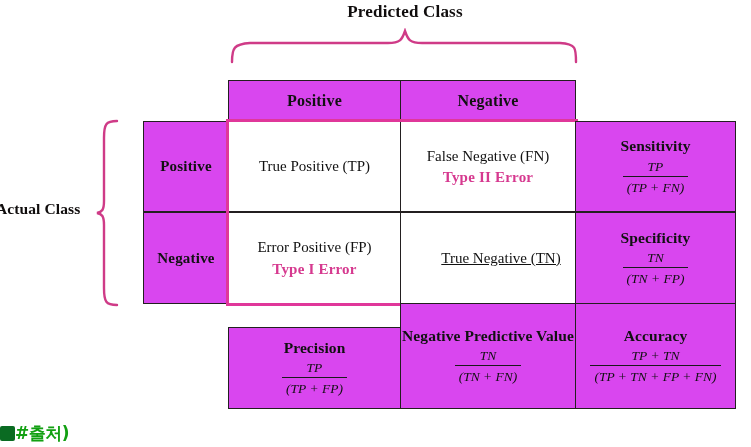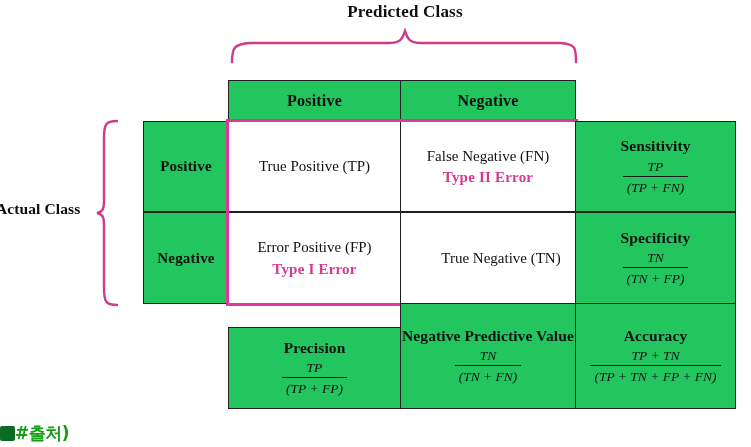--- a/index.html
+++ b/index.html
@@ -45,21 +45,21 @@
   
   .brace-svg { position: absolute; }
   #brace-top { left: 228px; top: 28px; }
   #brace-left { left: 96px; top: 118px; }
 
   
   .cell {
     position: absolute;
     box-sizing: border-box;
     border: 1.6px solid #231f20;
-    background: #22c55e;
+    background: #d946ef;
     display: flex;
     flex-direction: column;
     align-items: center;
     justify-content: center;
     text-align: center;
   }
   .cell.inner {
     background: #ffffff;
   }
 
@@ -68,21 +68,21 @@
   #hdr-negative { left: 400px; top: 80px;  width: 176px; height: 41px; }
 
   
   #row-positive { left: 143px; top: 121px; width: 86px;  height: 91px; }
   #row-negative { left: 143px; top: 212px; width: 86px;  height: 92px; }
 
   
   #cell-tp { left: 228px; top: 121px; width: 173px; height: 91px; }
   #cell-fn { left: 400px; top: 121px; width: 176px; height: 91px; }
   #cell-fp { left: 228px; top: 212px; width: 173px; height: 92px; }
-  #cell-tn { left: 400px; top: 212px; width: 202px; height: 92px; }
+  #cell-tn { left: 400px; top: 212px; width: 202px; height: 92px; text-decoration: underline; }
 
   
   #cell-sensitivity { left: 575px; top: 121px; width: 161px; height: 91px; }
   #cell-specificity { left: 575px; top: 212px; width: 161px; height: 92px; }
 
   
   #cell-precision { left: 228px; top: 303px; width: 173px; height: 82px; margin-top: 24px; }
   #cell-npv       { left: 400px; top: 303px; width: 176px; height: 106px; }
   #cell-accuracy  { left: 575px; top: 303px; width: 161px; height: 106px; }
 

